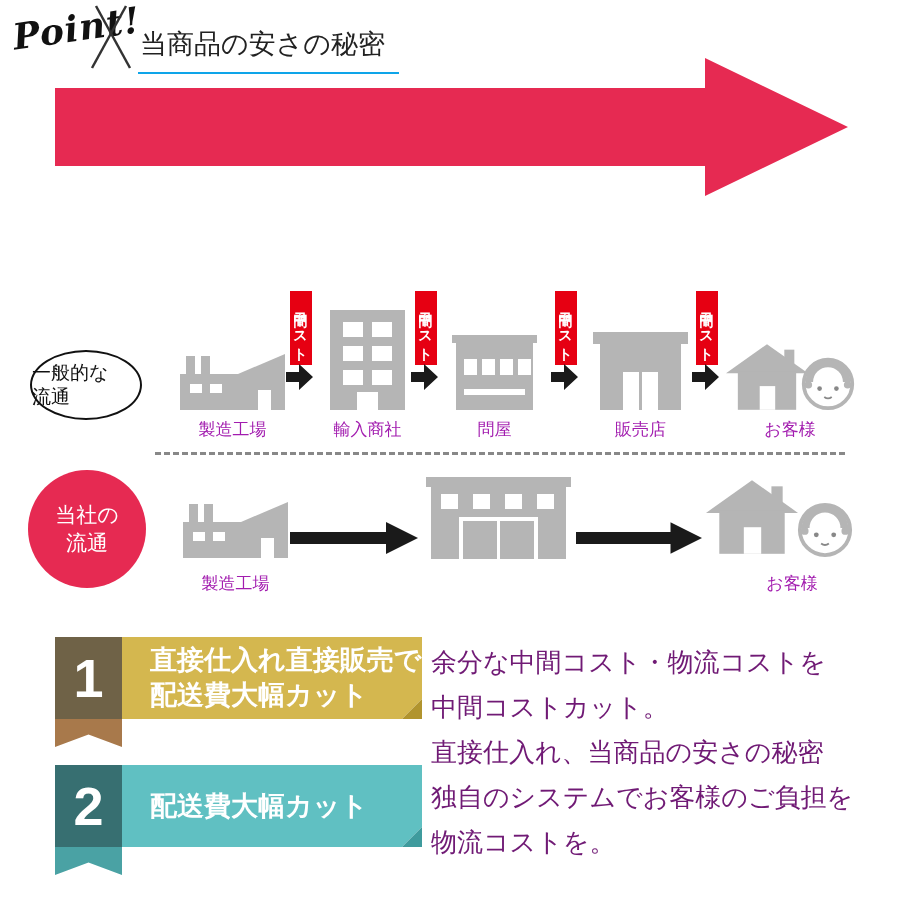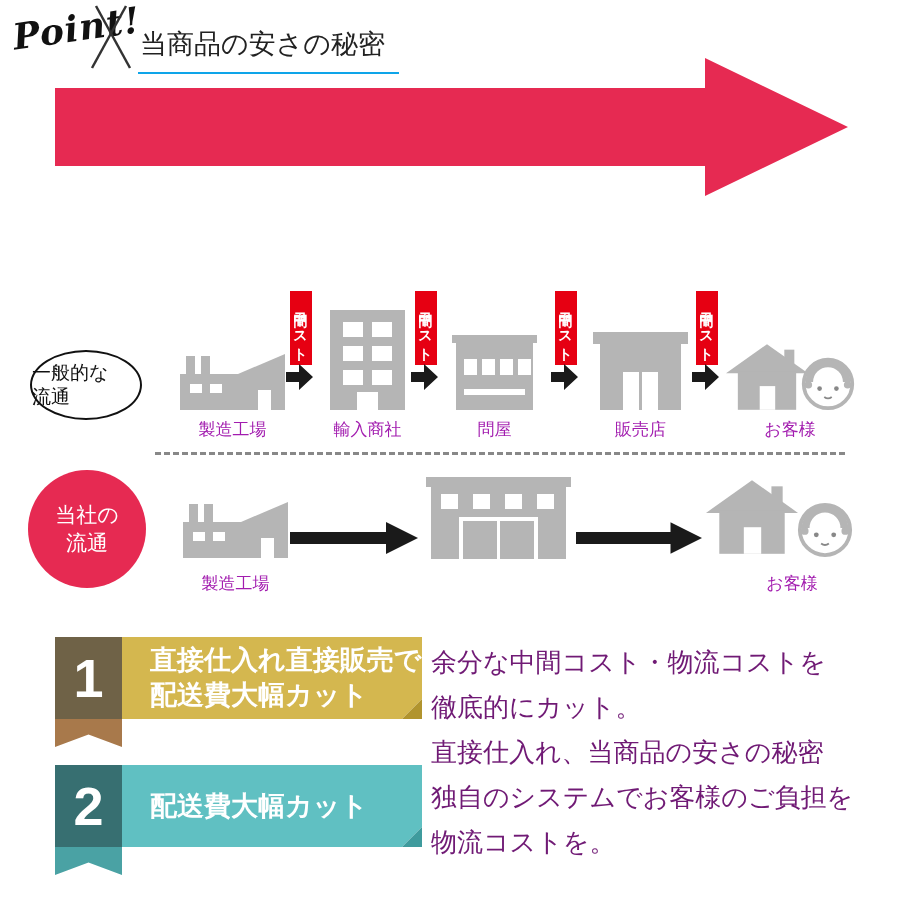--- a/index.html
+++ b/index.html
@@ -278,19 +278,19 @@
     <span>2</span>
   </div>
   <div class="abs badge-tail b2tail"></div>
   <div class="abs badge-bar b2bar">
     <div>配送費大幅カット</div>
   </div>
   <div class="abs badge-fold b2fold"></div>
 
   <div class="abs description">
     <div>余分な中間コスト・物流コストを</div>
-    <div>徹底的にカット。</div>
+    <div>中間コストカット。</div>
     <div>直接仕入れ、当商品の安さの秘密</div>
     <div>独自のシステムでお客様のご負担を</div>
     <div>物流コストを。</div>
   </div>
 
 </div>
 
 </body></html>

